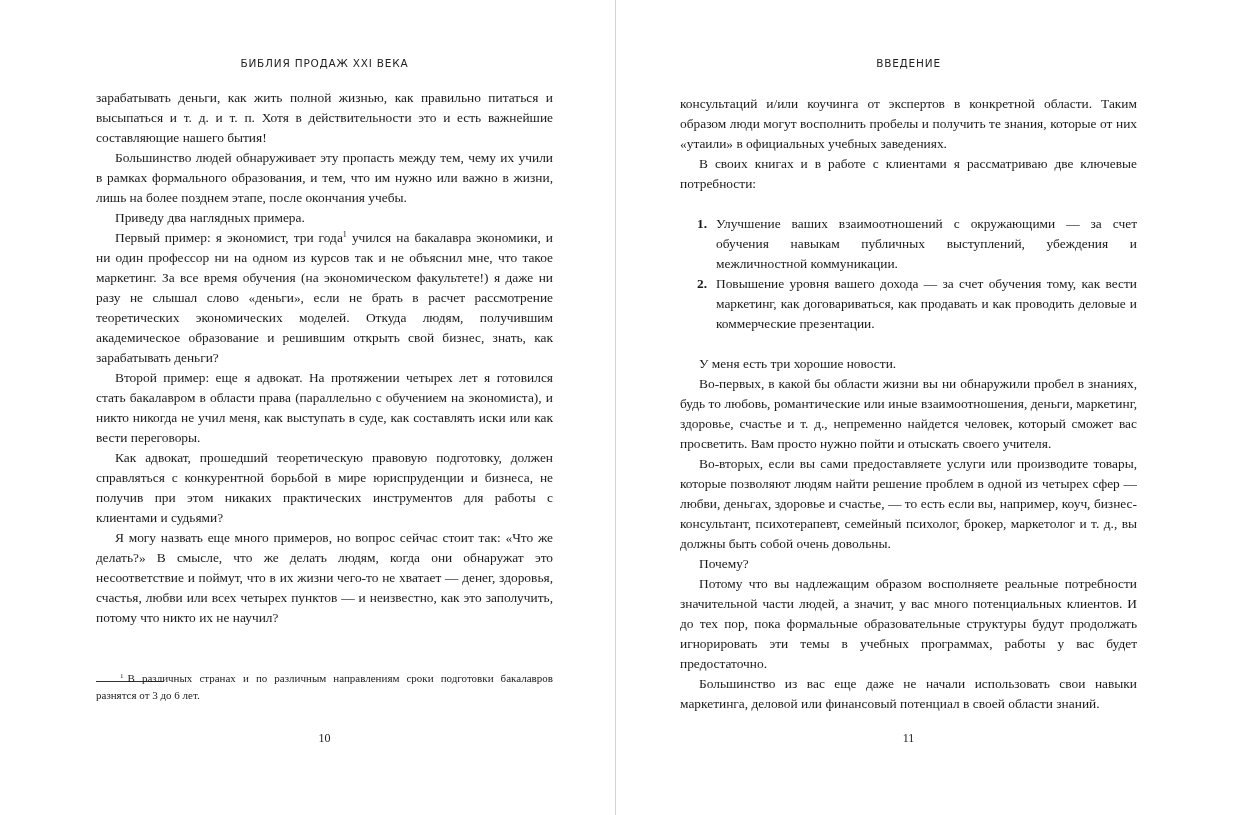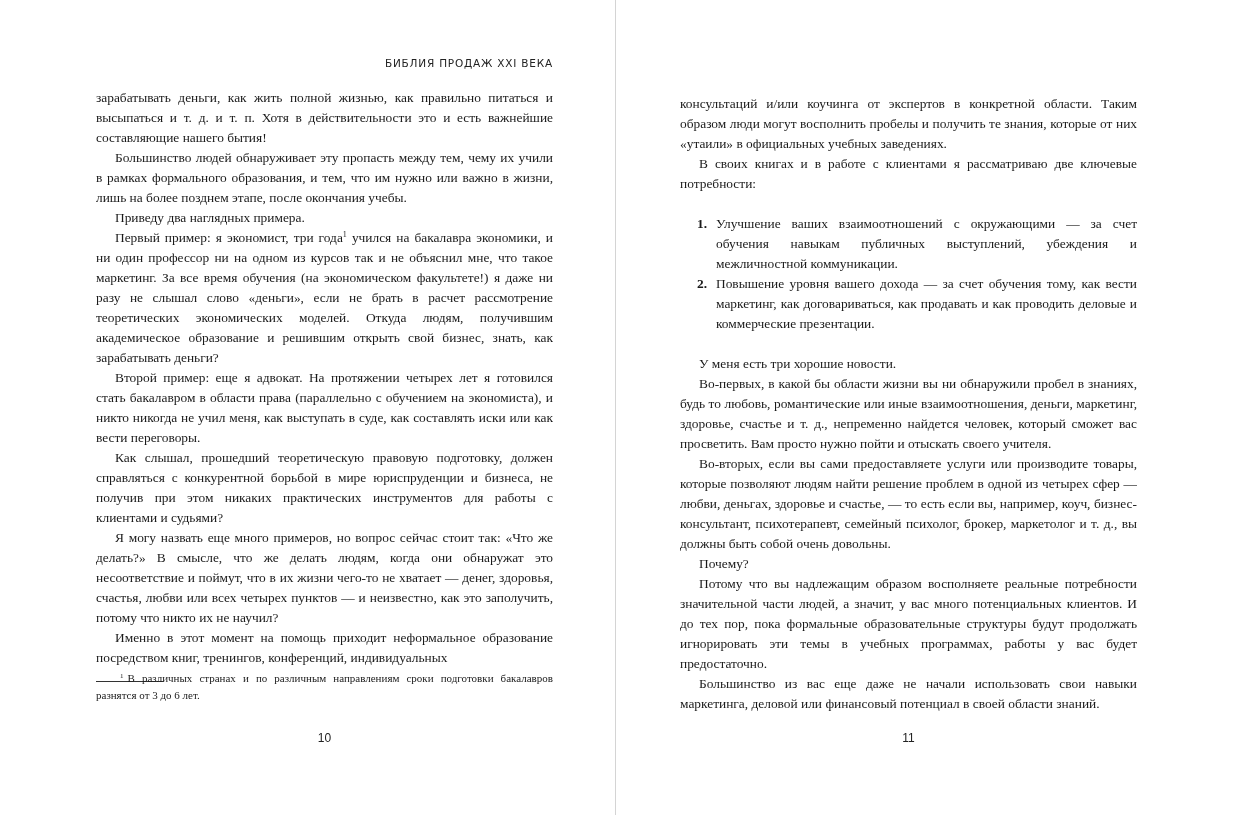--- a/index.html
+++ b/index.html
@@ -3,71 +3,71 @@
   <meta charset="utf-8">
   <style>
     html, body { margin: 0; padding: 0; background: #ffffff; }
     body { width: 1233px; height: 815px; position: relative; overflow: hidden;
            font-family: "Liberation Serif", "DejaVu Serif", serif; color: #1a1a1a; }
     .spread { position: absolute; left: 0; top: 0; width: 1233px; height: 815px; }
     .page { position: absolute; top: 0; height: 815px; }
     .page.left { left: 0; width: 615px; }
     .page.right { left: 616px; width: 617px; }
     .divider { position: absolute; left: 615px; top: 0; width: 1px; height: 815px; background: #d4d4d4; }
-    .running-head { position: absolute; top: 57px; text-align: right;
+    .running-head { position: absolute; top: 57px; text-align: center;
                     font-family: "DejaVu Sans", "Liberation Sans", sans-serif;
                     font-size: 10.5px; letter-spacing: 0.8px; color: #222; }
     .left .running-head { left: 96px; width: 457px; }
     .right .running-head { left: 64px; width: 457px; }
     .body-text { position: absolute; font-size: 13.4px; line-height: 20px; text-align: justify; }
     .left .body-text { left: 96px; top: 88px; width: 457px; }
     .right .body-text { left: 64px; top: 88px; width: 457px; margin-top: 6px; }
     .body-text p { margin: 0; text-indent: 19px; }
     .body-text p.noindent { text-indent: 0; }
     .body-text b { font-weight: normal; }
     sup { font-size: 8px; line-height: 0; vertical-align: 5px; }
     .list { margin: 20px 0 20px 0; padding: 0; list-style: none; }
     .list li { position: relative; padding-left: 36px; margin: 0; }
     .list .num { position: absolute; left: 17px; top: 0; font-weight: bold; }
     .footnote-rule { position: absolute; left: 96px; top: 681px; width: 67px; height: 1px; background: #333; }
     .footnote { position: absolute; left: 96px; top: 668px; width: 457px; font-size: 11px; line-height: 17px; text-align: justify; }
     .footnote .fn-mark { font-size: 7px; vertical-align: 4px; margin-left: 24px; margin-right: 4px; }
-    .folio { position: absolute; top: 731px; text-align: center; font-family: Liberation Sans, sans-serif;
+    .folio { position: absolute; top: 731px; text-align: center; font-family: Liberation Serif, serif;
              font-size: 12px; color: #222; }
     .left .folio { left: 96px; width: 457px; }
     .right .folio { left: 64px; width: 457px; }
   </style>
 </head>
 <body>
 
 <div class="spread">
 
   <div class="page left">
     <div class="running-head">БИБЛИЯ ПРОДАЖ XXI ВЕКА</div>
 
     <div class="body-text">
       <p class="noindent">зарабатывать деньги, как жить полной жизнью, как правильно питаться и высыпаться и т. д. и т. п. Хотя в действительности это и есть важнейшие составляющие нашего бытия!</p>
       <p>Большинство людей обнаруживает эту пропасть между тем, чему их учили в рамках формального образования, и тем, что им нужно или важно в жизни, лишь на более позднем этапе, после окончания учебы.</p>
       <p>Приведу два наглядных примера.</p>
       <p><span>Первый пример: я экономист, три года</span><sup>1</sup><span> учился на бакалавра экономики, и ни один профессор ни на одном из курсов так и не объяснил мне, что такое маркетинг. За все время обучения (на экономическом факультете!) я даже ни разу не слышал слово «деньги», если не брать в расчет рассмотрение теоретических экономических моделей. </span><b>Откуда людям, получившим академическое образование и решившим открыть свой бизнес, знать, как зарабатывать деньги?</b></p>
       <p>Второй пример: еще я адвокат. На протяжении четырех лет я готовился стать бакалавром в области права (параллельно с обучением на экономиста), и никто никогда не учил меня, как выступать в суде, как составлять иски или как вести переговоры.</p>
-      <p>Как слышал, прошедший теоретическую правовую подготовку, должен справляться с конкурентной борьбой в мире юриспруденции и бизнеса, не получив при этом никаких практических инструментов для работы с клиентами и судьями?</p>
+      <p>Как адвокат, прошедший теоретическую правовую подготовку, должен справляться с конкурентной борьбой в мире юриспруденции и бизнеса, не получив при этом никаких практических инструментов для работы с клиентами и судьями?</p>
       <p>Я могу назвать еще много примеров, но вопрос сейчас стоит так: «Что же делать?» В смысле, что же делать людям, когда они обнаружат это несоответствие и поймут, что в их жизни чего-то не хватает — денег, здоровья, счастья, любви или всех четырех пунктов — и неизвестно, как это заполучить, потому что никто их не научил?</p>
-      <p><b>Именно в этот момент на помощь приходит неформальное образование</b><span> посредством книг, тренингов, конференций, индивидуальных</span></p>
     </div>
 
     <div class="footnote-rule"></div>
     <div class="footnote"><span class="fn-mark">1</span><span>В различных странах и по различным направлениям сроки подготовки бакалавров разнятся от 3 до 6 лет.</span></div>
 
     <div class="folio">10</div>
   </div>
 
   <div class="divider"></div>
 
   <div class="page right">
+    <div class="running-head">ВВЕДЕНИЕ</div>
 
     <div class="body-text">
       <p class="noindent">консультаций и/или коучинга от экспертов в конкретной области. Таким образом люди могут восполнить пробелы и получить те знания, которые от них «утаили» в официальных учебных заведениях.</p>
       <p>В своих книгах и в работе с клиентами я рассматриваю две ключевые потребности:</p>
 
       <ul class="list">
         <li>
           <span class="num">1.</span><b>Улучшение ваших взаимоотношений с окружающими</b><span> — за счет обучения навыкам публичных выступлений, убеждения и межличностной коммуникации.</span>
         </li>
         <li>

